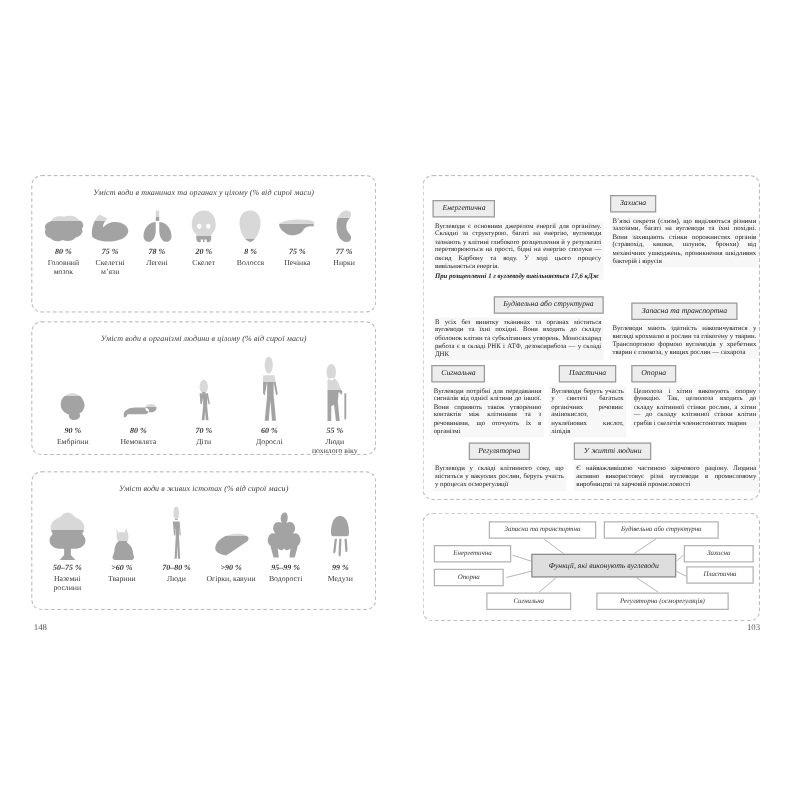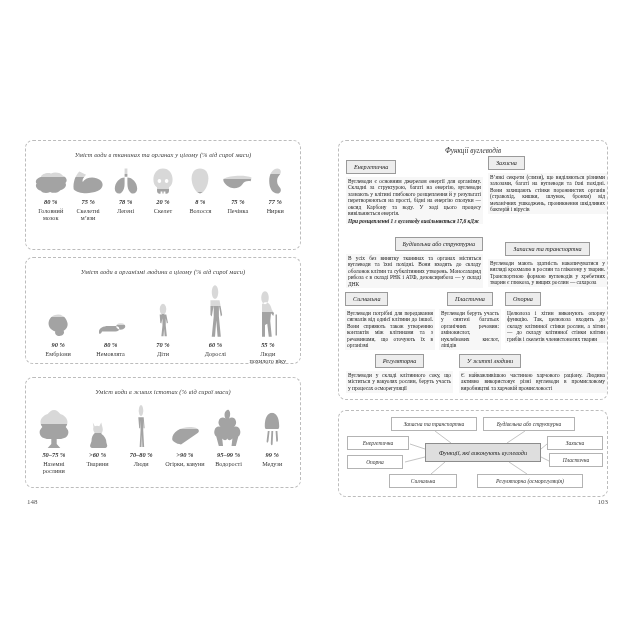--- a/index.html
+++ b/index.html
@@ -336,21 +336,20 @@
         </div>
       </div>
   </div>
 
 </div>
 <div class="page-number" id="page-num-left">148</div>
 
 <div id="right-page" class="page">
 
   <div id="functions-block">
-    <div class="rp-title">Функції вуглеводів</div>
 
     <div class="fn-block" style="left:7px;top:14px;width:137px">
       <div class="fn-head">Енергетична</div>
       <div class="fn-text">Вуглеводи є основним джерелом енергії для організму. Складні за структурою, багаті на енергію, вуглеводи зазнають у клітині глибокого розщеплення й у результаті перетворюються на прості, бідні на енергію сполуки — оксид Карбону та воду. У ході цього процесу вивільняється енергія.</div>
       <div class="fn-note">При розщепленні 1 г вуглеводу вивільняється 17,6 кДж</div>
     </div>
 
     <div class="fn-block" style="left:149px;top:10px;width:119px">
       <div class="fn-head">Захисна</div>
       <div class="fn-text">В’язкі секрети (слизи), що виділяються різними залозами, багаті на вуглеводи та їхні похідні. Вони захищають стінки порожнистих органів (стравохід, кишки, шлунок, бронхи) від механічних ушкоджень, проникнення шкідливих бактерій і вірусів</div>

